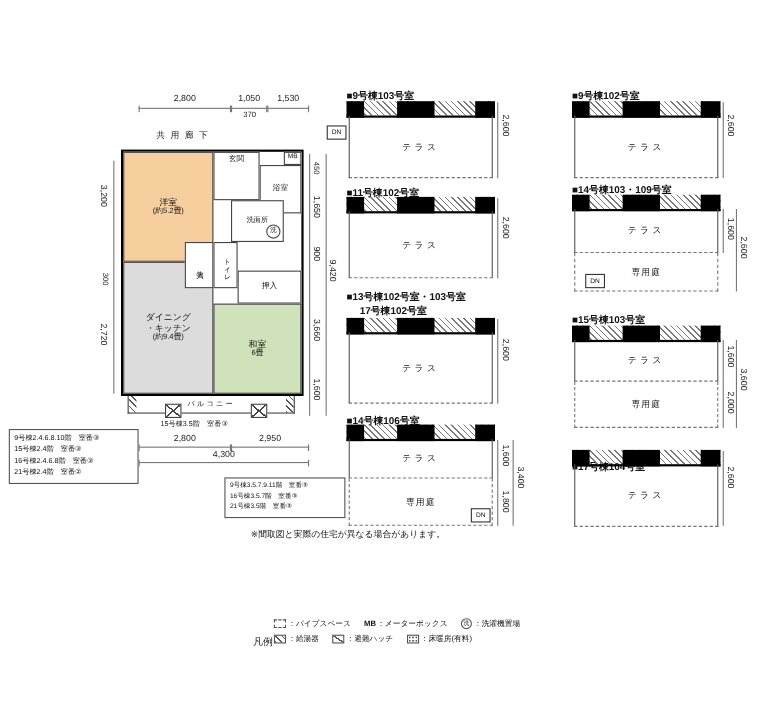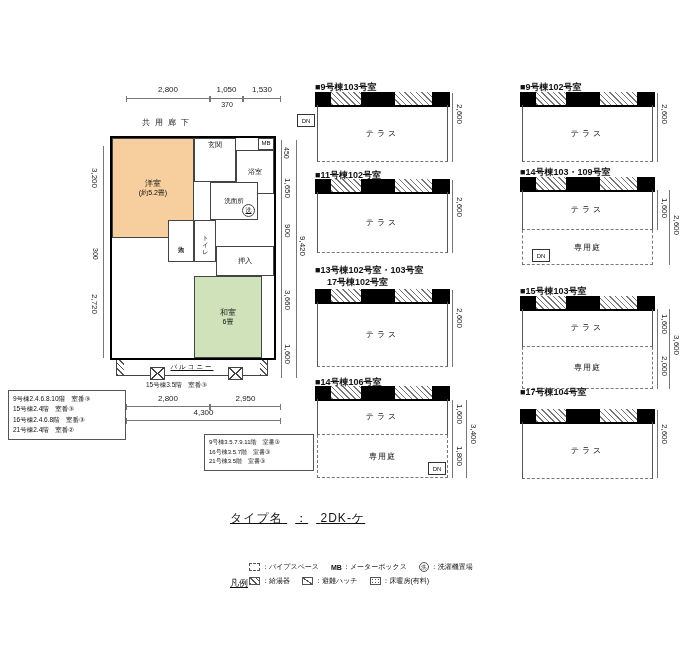--- a/index.html
+++ b/index.html
@@ -1,18 +1,18 @@
 <!DOCTYPE html>
 <html><head>
 <meta charset="utf-8">
 <style>
   html,body{margin:0;padding:0;background:#fff;}
   #canvas{position:relative;width:700px;height:650px;background:#fff;overflow:hidden;
           font-family:"Liberation Sans","DejaVu Sans",sans-serif;color:#111;}
-  .abs{position:absolute;text-decoration:underline;}
+  .abs{position:absolute;}
   .room{position:absolute;box-sizing:border-box;border:1px solid #444;display:flex;
         flex-direction:column;align-items:center;justify-content:center;text-align:center;
         line-height:1.2;background:#fff;}
   .dim-label{position:absolute;font-size:8px;text-align:center;white-space:nowrap;color:#222;}
   .dim-line{position:absolute;border-top:1px solid #777;height:0;}
   .dim-line::before,.dim-line::after{content:"";position:absolute;top:-3px;width:1px;height:6px;background:#777;}
   .dim-line::before{left:0;}
   .dim-line::after{right:0;}
   .vline{position:absolute;border-left:1px solid #777;width:0;}
   .vdim{position:absolute;writing-mode:vertical-rl;font-size:8px;color:#222;white-space:nowrap;}
@@ -54,21 +54,26 @@
   <div class="dim-line" style="left:243px;top:98px;width:38px"></div>
   <span class="dim-label" style="left:214px;top:101px;width:26px;font-size:7px">370</span>
 
   <span class="dim-label" style="left:126px;top:117px;width:84px;letter-spacing:5px">共用廊下</span>
 
   <div class="abs" style="left:110px;top:136px;width:166px;height:224px;border:2px solid #000;box-sizing:border-box;background:#fff">
     <div class="room" style="left:0;top:0;width:82px;height:100px;background:#f7cf9e">
       <span style="font-size:8px">洋室</span>
       <span style="font-size:7px">(約5.2畳)</span>
     </div>
-    <div class="room" style="left:82px;top:138px;width:68px;height:82px;background:#cfe2ba">
+    <div class="room" style="left:0;top:100px;width:82px;height:120px;background:#dcdcdc">
+      <span style="font-size:8px">ダイニング</span>
+      <span style="font-size:8px">・キッチン</span>
+      <span style="font-size:7px">(約9.4畳)</span>
+    </div>
+    <div class="room" style="left:82px;top:138px;width:80px;height:82px;background:#cfe2ba">
       <span style="font-size:8px">和室</span>
       <span style="font-size:7px">6畳</span>
     </div>
     <div class="room" style="left:82px;top:0;width:42px;height:44px;justify-content:flex-start;padding-top:2px">
       <span style="font-size:7px">玄関</span>
     </div>
     <div class="room" style="left:124px;top:12px;width:38px;height:44px">
       <span style="font-size:7px">浴室</span>
     </div>
     <div class="room" style="left:146px;top:0;width:16px;height:12px">
@@ -125,28 +130,24 @@
     <div>21号棟2.4階　室番②</div>
   </div>
   <span class="dim-label" style="left:146px;top:381px;font-size:6.5px;text-align:left">15号棟3.5階　室番③</span>
   <div class="note-box" style="left:204px;top:434px;width:110px;font-size:6px">
     <div>9号棟3.5.7.9.11階　室番③</div>
     <div>16号棟3.5.7階　室番③</div>
     <div>21号棟3.5階　室番③</div>
   </div>
 
   <div class="abs" style="left:228px;top:480px;font-size:8px;line-height:1.55">
+    <div>※間取図と実際の住宅が異なる場合があります。</div>
   </div>
 
   <div class="abs" style="left:230px;top:510px;font-size:12px;letter-spacing:1px">
-    <div>
-      <span>タイプ名</span>
-      <span style="margin:0 8px">：</span>
-      <span>2DK-ケ</span>
-    </div>
   </div>
 
   <span class="abs" style="left:230px;top:577px;font-size:9px">凡例</span>
   <div class="legend-row" style="left:249px;top:562px">
     <span class="legend-item">
       <span class="sym" style="border-style:dashed"></span>
       <span>：パイプスペース</span>
     </span>
     <span class="legend-item">
       <span style="font-weight:bold;margin-right:1px">MB</span>
@@ -292,21 +293,21 @@
         <span>専用庭</span>
       </div>
   </div>
   <div class="vline" style="left:657px;top:309px;height:38px"></div>
   <span class="vdim" style="left:660px;top:314px">1,600</span>
   <div class="vline" style="left:657px;top:347px;height:42px"></div>
   <span class="vdim" style="left:660px;top:356px">2,000</span>
   <div class="vline" style="left:669px;top:309px;height:80px"></div>
   <span class="vdim" style="left:672px;top:335px">3,600</span>
 
-  <span class="unit-title" style="left:520px;top:386px">■17号棟104号室</span>
+  <span class="unit-title" style="left:520px;top:418px">■17号棟104号室</span>
   <div class="ubody" style="left:520px;top:409px;height:70px">
     <div class="band">
       <div class="bk" style="left:0;width:16px"></div>
         <div class="bk" style="left:46px;width:34px"></div>
         <div class="bk" style="right:0;width:18px"></div>
     </div>
     <div class="terr" style="top:13px;bottom:0">
         <span>テラス</span>
       </div>
   </div>

